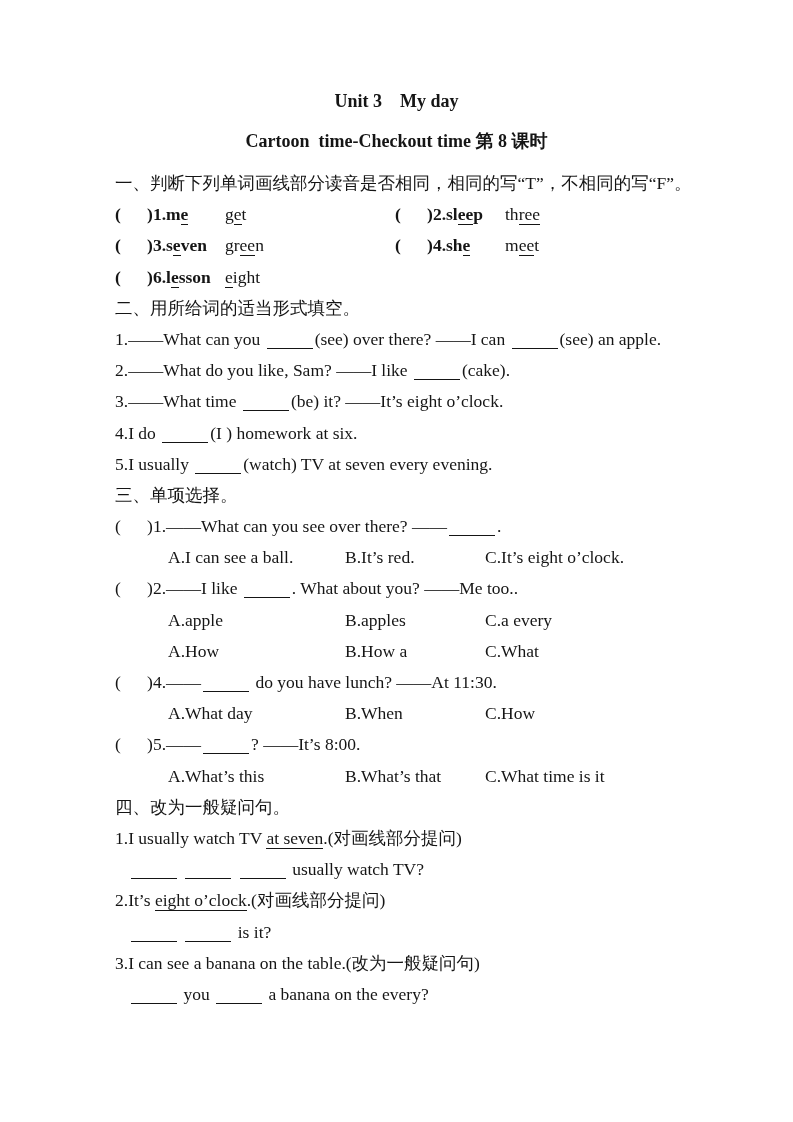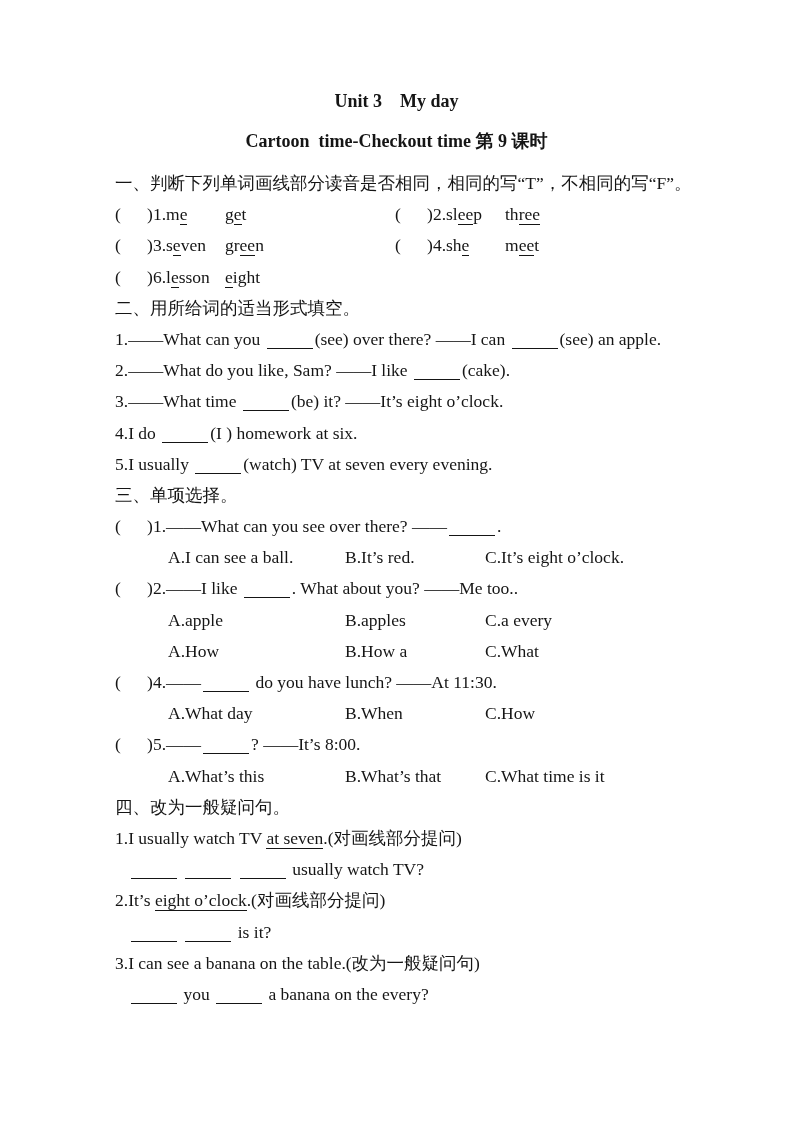--- a/index.html
+++ b/index.html
@@ -19,21 +19,21 @@
     margin:0 -58px 14px -115px;
     line-height:26px;
     white-space:pre-wrap;
   }
   .line{
     line-height:31.2px;height:31.2px;
     white-space:pre-wrap;
   }
   .pair-row{display:flex;}
   .half{display:flex;width:280px;}
-  .s1a{display:inline-block;width:110px;}
+  .s1a{display:inline-block;width:110px;font-weight:bold;}
   .options{display:flex;padding-left:53px;}
   .opt-a{width:177px;}
   .opt-b{width:140px;}
   .answer-line{padding-left:14px;}
   u, .ul{
     text-decoration:none;
     border-bottom:1.5px solid #151515;
     padding-bottom:0px;
   }
   .blank{
@@ -42,21 +42,21 @@
     border-bottom:1.5px solid #151515;
     position:relative;top:4px;
     margin:0 2px;
   }
 </style>
 </head>
 <body>
 
 <div class="page">
   <h1 class="title">Unit 3    My day</h1>
-  <h2 class="subtitle">Cartoon  time-Checkout time 第 9 课时</h2>
+  <h2 class="subtitle">Cartoon  time-Checkout time 第 8 课时</h2>
 
   <div class="line">一、判断下列单词画线部分读音是否相同，相同的写“T”，不相同的写“F”。</div>
   <div id="s1-rows">
       <div class="line pair-row"><span class="half"><span class="s1a"><span>(      )</span><span>1.</span><span>m<u>e</u></span></span><span>g<u>e</u>t</span></span><span class="half"><span class="s1a"><span>(      )</span><span>2.</span><span>sl<u>ee</u>p</span></span><span>th<u>ree</u></span></span></div>
       <div class="line pair-row"><span class="half"><span class="s1a"><span>(      )</span><span>3.</span><span>s<u>e</u>ven</span></span><span>gr<u>ee</u>n</span></span><span class="half"><span class="s1a"><span>(      )</span><span>4.</span><span>sh<u>e</u></span></span><span>m<u>ee</u>t</span></span></div>
       <div class="line pair-row"><span class="half"><span class="s1a"><span>(      )</span><span>6.</span><span>l<u>e</u>sson</span></span><span><u>e</u>ight</span></span></div>
     </div>
 
   <div class="line">二、用所给词的适当形式填空。</div>
   <div id="s2-items">

